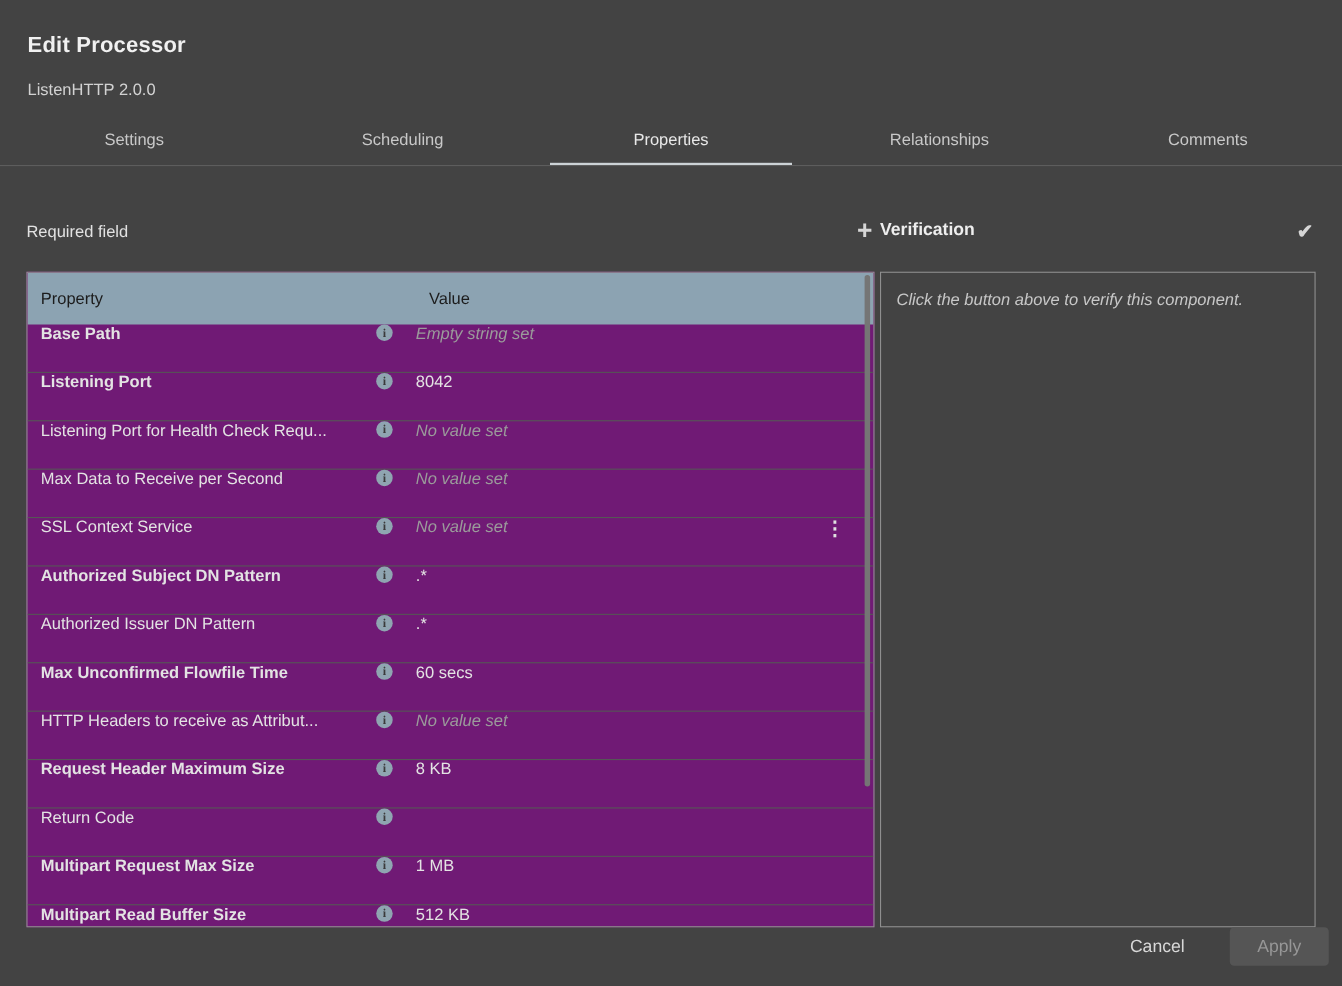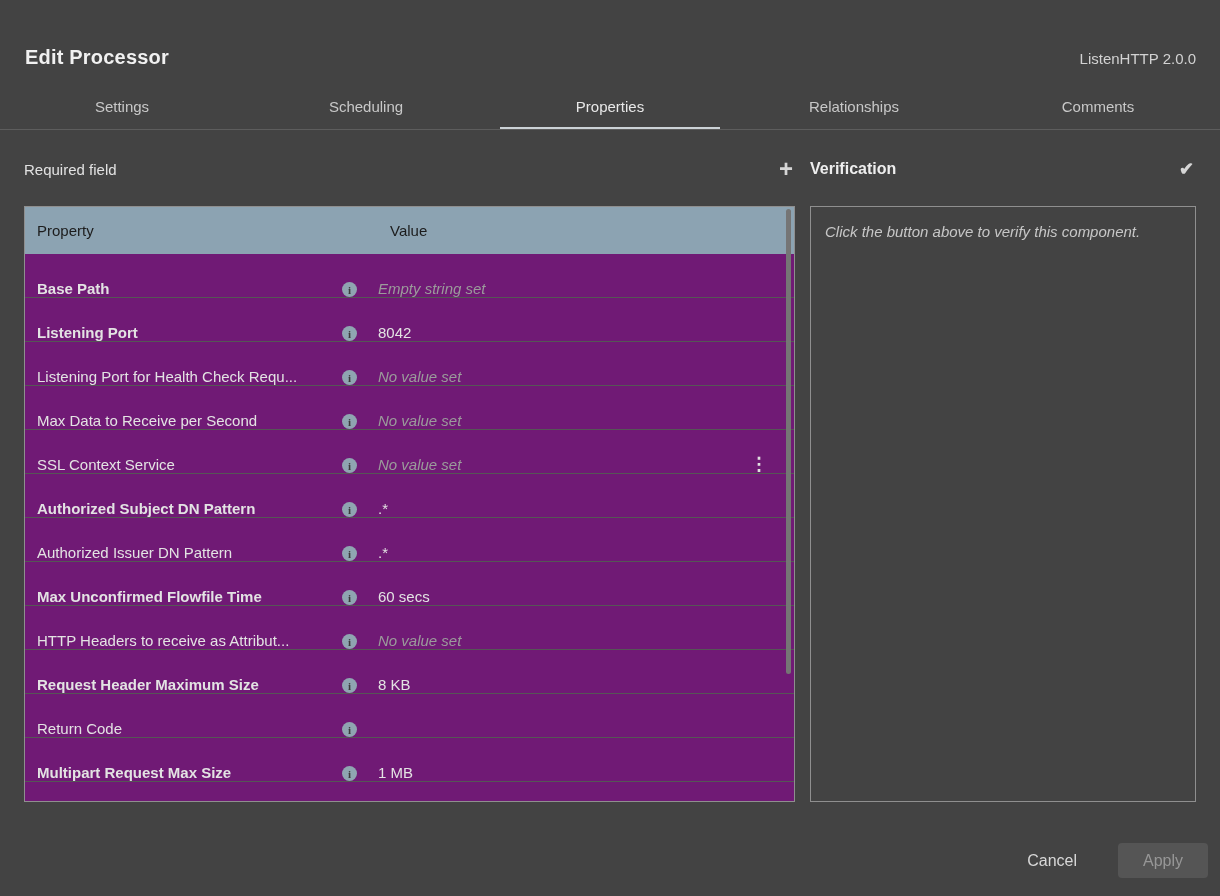--- a/index.html
+++ b/index.html
@@ -6,37 +6,37 @@
   body{
     width:1220px;height:896px;
     background:#434343;
     font-family:"Liberation Sans", sans-serif;
     position:relative;overflow:hidden;
     -webkit-font-smoothing:antialiased;
   }
   
   .dialog-header{
     padding:30px 24px 0 25px;
-    display:flex;justify-content:space-between;align-items:baseline;
+    display:flex;justify-content:space-between;align-items:baseline;flex-direction:column;
   }
   .dialog-title{font-size:20px;font-weight:700;color:#f1f1f1;letter-spacing:.2px;}
   .dialog-version{font-size:15px;color:#d2d2d2;margin-top:20px;}
   
   .tab-bar{display:flex;margin-top:16px;border-bottom:1px solid #5d5d5d;}
   .tab{
     flex:1;text-align:center;padding:13px 0 14px;
     font-size:15px;color:#c8c8c8;position:relative;cursor:pointer;
   }
   .tab.active{color:#e8e8e8;}
   .tab.active::after{
     content:"";position:absolute;left:12px;right:12px;bottom:0;height:2px;
     background:#ccd2d6;
   }
   
-  .main{display:flex;gap:15px;padding:0 24px;margin-top:24px;}
+  .main{display:flex;gap:5px;padding:0 24px;margin-top:44px;}
   .left-col{width:771px;flex:none;}
   .right-col{flex:1;min-width:0;}
   .section-header{
     height:30px;display:flex;align-items:center;justify-content:space-between;
     margin-bottom:22px;
   }
   .section-label{font-size:15px;color:#e2e2e2;}
   .section-label.bold{font-weight:700;color:#eeeeee;font-size:16px;}
   .icon-btn{
     background:none;border:none;cursor:pointer;padding:0 2px;
@@ -49,21 +49,21 @@
     position:relative;height:596px;box-sizing:border-box;
     border:1px solid #8f8f8f;overflow:hidden;background:#701a75;
   }
   .thead{
     height:47px;background:#8ca3b2;display:flex;align-items:center;
     color:#1c1c1c;font-size:15px;
   }
   .th-property{padding-left:12px;width:365px;box-sizing:border-box;flex:none;}
   .th-value{flex:1;}
   .trow{
-    height:43px;display:flex;align-items:flex-end;
+    height:43px;display:flex;align-items:flex-start;
     border-bottom:1px solid #565656;font-size:15px;
   }
   .cell-name{
     padding-left:12px;width:317px;box-sizing:border-box;flex:none;
     color:#e3e3e3;white-space:nowrap;overflow:hidden;
   }
   .cell-name.required{font-weight:700;}
   .info-icon{
     flex:none;width:15px;height:15px;border-radius:50%;
     background:#8fa5b1;color:#3b3b3b;

